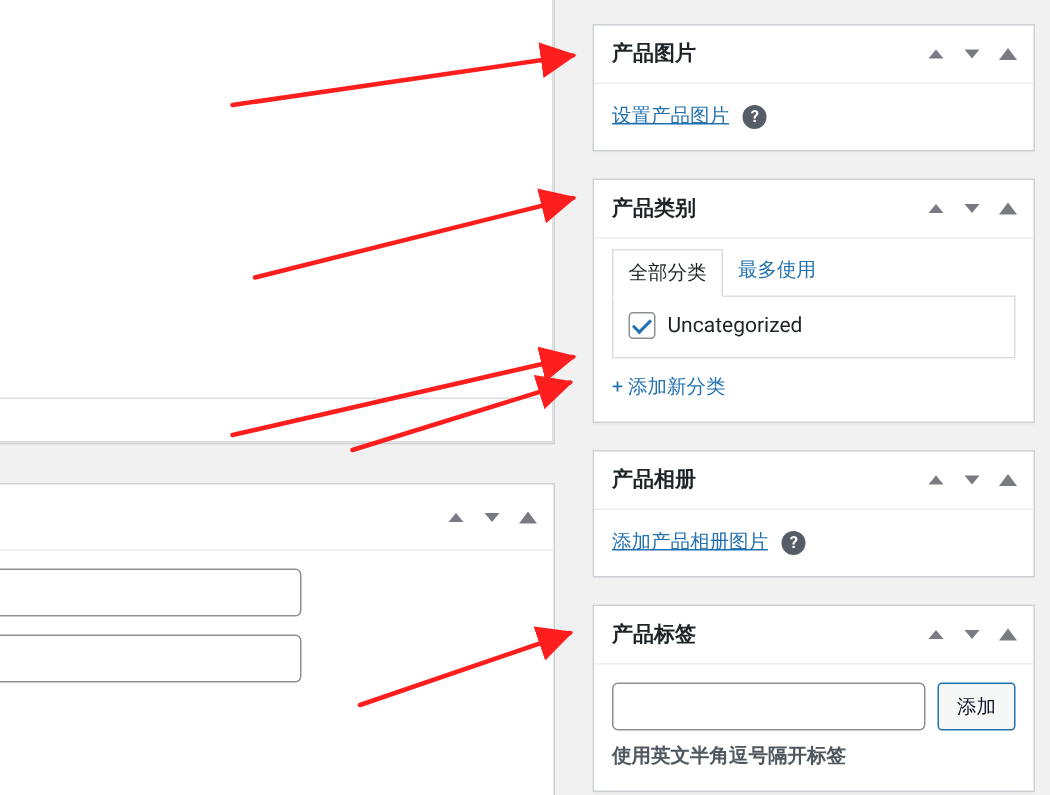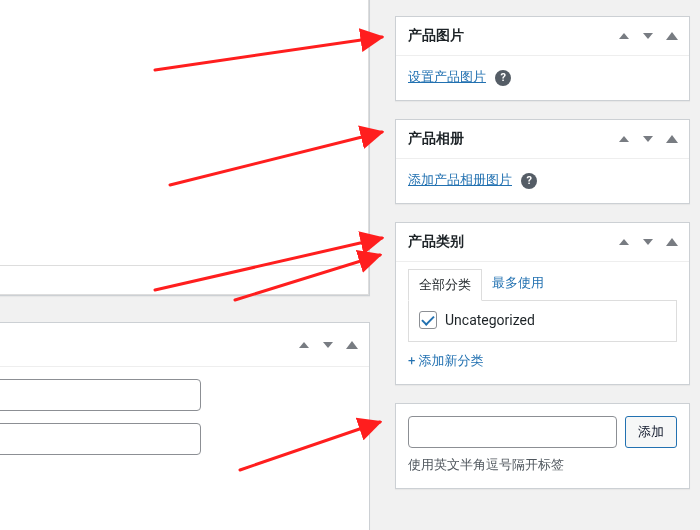--- a/index.html
+++ b/index.html
@@ -69,21 +69,21 @@
   .add-cat { margin-top:10px; font-size:13px; }
 
   
   .tag-row { display:flex; gap:8px; }
   .tag-row input[type=text]{
     flex:1; height:32px; border:1px solid #8c8f94; border-radius:4px; padding:0 8px; font-size:13px;
   }
   .tag-row button{
     height:32px; padding:0 12px; border:1px solid #2271b1; background:#f6f7f7; color:#0f172a; border-radius:3px; font-size:13px; cursor:pointer;
   }
-  .hint { margin-top:8px; color:#50575e; font-size:13px; }
+  .hint { margin-top:8px; color:#50575e; font-size:13px;font-weight:bold; }
 
   
   svg.arrows { position:absolute; left:0; top:0; width:700px; height:530px; pointer-events:none; }
 </style>
 </head>
 <body>
 
 <div class="page">
 
   <div class="col-left">
@@ -132,41 +132,20 @@
         </div>
       </div>
       <div class="panel-body">
         <a class="wp-link">设置产品图片</a>
         <span class="help-dot">?</span>
       </div>
     </div>
 
     <div class="panel">
       <div class="panel-head">
-        <h3>产品相册</h3>
-        <div class="ctrl-group">
-          <span class="ctrl">
-              <span class="chev-up"></span>
-            </span>
-          <span class="ctrl">
-              <span class="chev-down"></span>
-            </span>
-          <span class="ctrl">
-              <span class="tri-up"></span>
-            </span>
-        </div>
-      </div>
-      <div class="panel-body">
-        <a class="wp-link">添加产品相册图片</a>
-        <span class="help-dot">?</span>
-      </div>
-    </div>
-
-    <div class="panel">
-      <div class="panel-head">
         <h3>产品类别</h3>
         <div class="ctrl-group">
           <span class="ctrl">
               <span class="chev-up"></span>
             </span>
           <span class="ctrl">
               <span class="chev-down"></span>
             </span>
           <span class="ctrl">
               <span class="tri-up"></span>
@@ -184,20 +163,55 @@
             <span>Uncategorized</span>
           </label>
         </div>
         <div class="add-cat">
           <a class="wp-link nound">+ 添加新分类</a>
         </div>
       </div>
     </div>
 
     <div class="panel">
+      <div class="panel-head">
+        <h3>产品相册</h3>
+        <div class="ctrl-group">
+          <span class="ctrl">
+              <span class="chev-up"></span>
+            </span>
+          <span class="ctrl">
+              <span class="chev-down"></span>
+            </span>
+          <span class="ctrl">
+              <span class="tri-up"></span>
+            </span>
+        </div>
+      </div>
+      <div class="panel-body">
+        <a class="wp-link">添加产品相册图片</a>
+        <span class="help-dot">?</span>
+      </div>
+    </div>
+
+    <div class="panel">
+      <div class="panel-head">
+        <h3>产品标签</h3>
+        <div class="ctrl-group">
+          <span class="ctrl">
+              <span class="chev-up"></span>
+            </span>
+          <span class="ctrl">
+              <span class="chev-down"></span>
+            </span>
+          <span class="ctrl">
+              <span class="tri-up"></span>
+            </span>
+        </div>
+      </div>
       <div class="panel-body">
         <div class="tag-row">
           <input type="text" style="">
           <button>添加</button>
         </div>
         <div class="hint">使用英文半角逗号隔开标签</div>
       </div>
     </div>
 
   </div>

